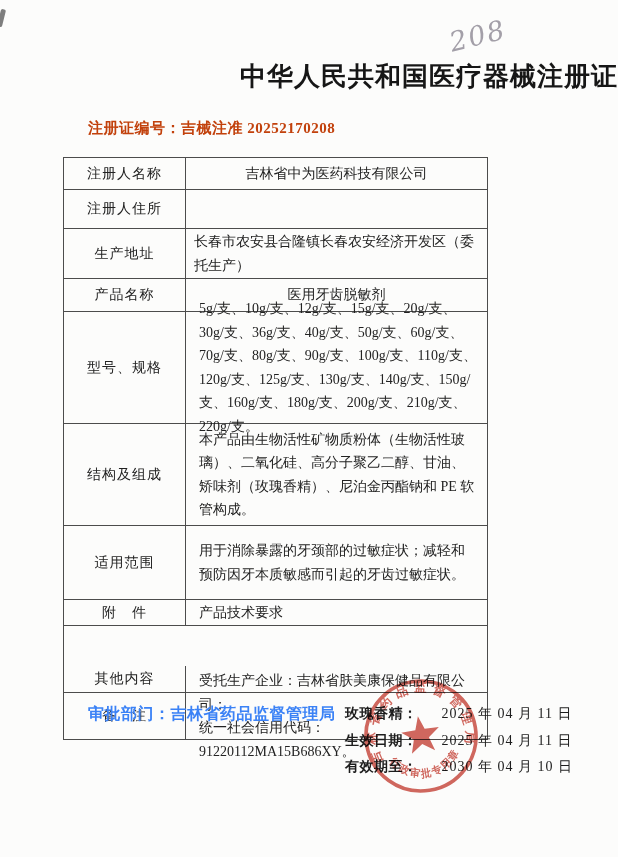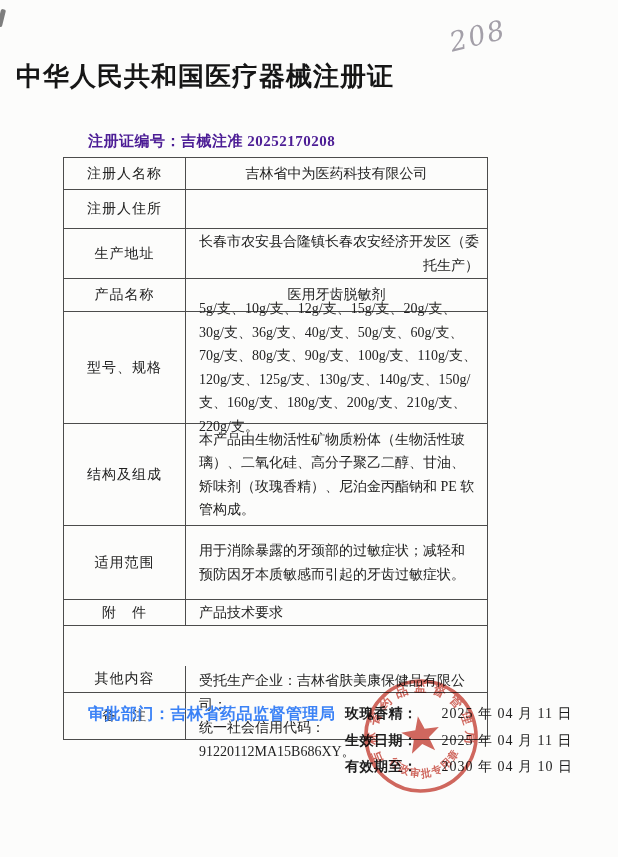--- a/index.html
+++ b/index.html
@@ -20,26 +20,26 @@
     background:#3a3a3a;transform:rotate(14deg);opacity:.65;border-radius:2px;
   }
   .handwritten{
     position:absolute;left:449px;top:20px;
     font-size:27px;color:#a39fa8;font-style:italic;
     transform:rotate(-14deg);letter-spacing:2px;
     font-family:"DejaVu Serif",serif;
   }
   .title{
     position:absolute;left:0;right:0;top:59px;
-    text-align:left;padding-left:16px;
+    text-align:right;padding-left:16px;
     font-size:26px;font-weight:bold;letter-spacing:1px;color:#161616;
   }
   .cert-line{
     position:absolute;left:88px;top:119px;
-    font-size:15px;font-weight:bold;color:#4c1d95;letter-spacing:.5px;margin-top:13px;
+    font-size:15px;font-weight:bold;color:#c2410c;letter-spacing:.5px;
   }
   .cert-table{
     position:absolute;left:63px;top:157px;width:425px;
     border:1px solid #4c4c4c;
     box-sizing:border-box;
     background:transparent;
   }
   .trow{display:flex;border-bottom:1px solid #4c4c4c;box-sizing:border-box;}
   .trow:last-child{border-bottom:none;}
   .tlabel{
@@ -47,21 +47,21 @@
     border-right:1px solid #4c4c4c;
     display:flex;align-items:center;justify-content:center;
     font-size:14px;color:#222;letter-spacing:1px;
     box-sizing:border-box;text-align:center;
   }
   .tvalue{
     flex:1;display:flex;align-items:center;
     font-size:14px;color:#222;line-height:23.5px;
     box-sizing:border-box;
   }
-  .tvalue.center{justify-content:center;text-align:right;padding:2px 8px;}
+  .tvalue.center{justify-content:center;text-align:left;padding:2px 8px;}
   .tvalue.left{justify-content:flex-start;text-align:left;padding:6px 10px 6px 13px;}
   .tvalue.pre{white-space:pre-line;}
   .r0{height:32px;} .r1{height:39px;} .r2{height:50px;} .r3{height:33px;font-family:Liberation Serif, serif;}
   .r4{height:112px;} .r5{height:102px;} .r6{height:74px;} .r7{height:26px;}
   .r8{height:27px;margin-top:40px;} .r9{height:46px;}
   .footer-left{
     position:absolute;left:88px;top:704px;
     font-size:16px;font-weight:bold;color:#3b82f6;letter-spacing:.5px;
   }
   .dates{

